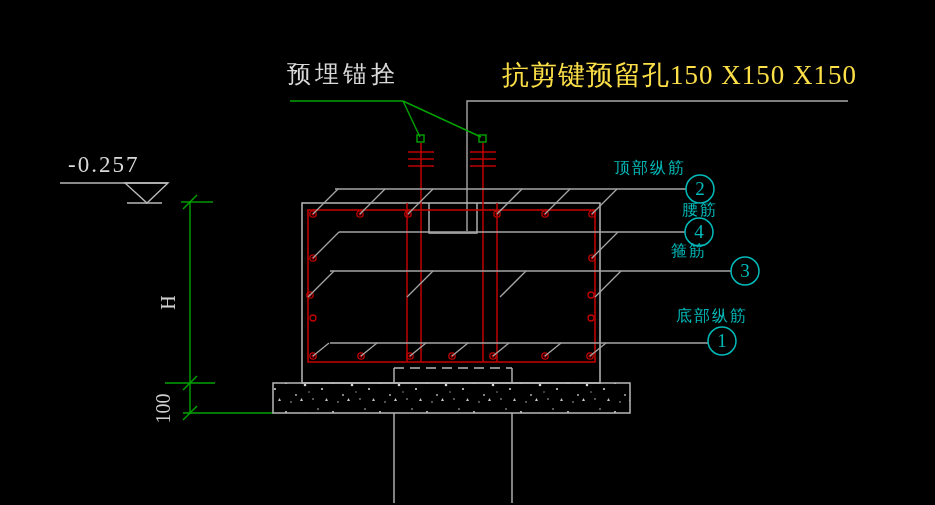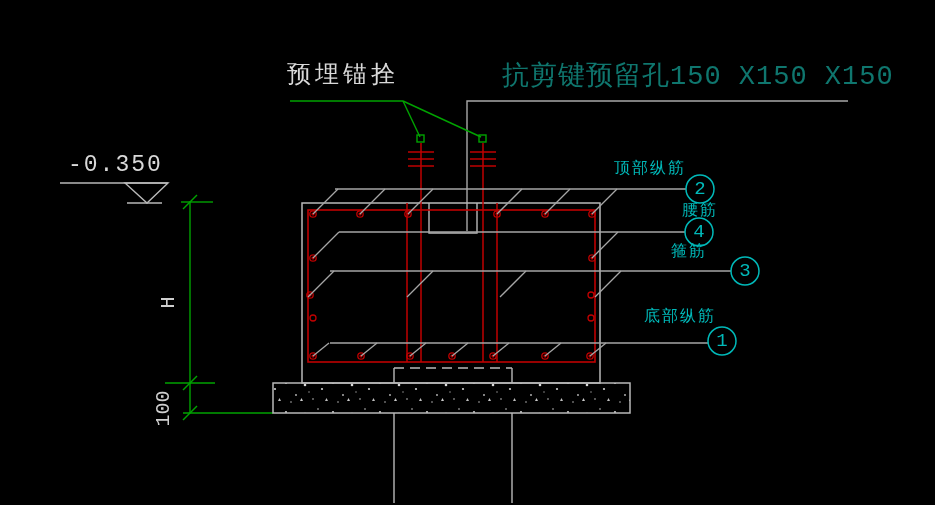--- a/index.html
+++ b/index.html
@@ -1,35 +1,35 @@
 <!DOCTYPE html>
 <html><head>
 <meta charset="utf-8">
 <style>
   html,body{margin:0;padding:0;background:#000;}
   #canvas{
     position:relative;width:935px;height:505px;background:#000;overflow:hidden;
-    font-family:Liberation Mono, monospace;
+    font-family:Liberation Serif, serif;
   }
   #linework{position:absolute;left:0;top:0;width:935px;height:505px;}
   .lbl{position:absolute;white-space:nowrap;}
   .lbl-white{color:#d9d9d9;}
   .lbl-cyan{color:#00b9b9;}
-  .lbl-magenta{color:#0f766e;}
+  .lbl-magenta{color:#fde047;}
   .anchor-label{left:287px;top:58px;font-size:24px;letter-spacing:4px;}
   .shearkey-label{left:502px;top:57px;font-size:27px;letter-spacing:1px;}
   .elev-label{left:68px;top:152px;font-size:23px;letter-spacing:2px;}
   .dim{transform:rotate(-90deg);transform-origin:center center;font-size:20px;color:#cfcfcf;}
   .dim-h{left:148px;top:291px;width:40px;text-align:center;}
   .dim-100{left:133px;top:397px;width:60px;text-align:center;}
   .callout-label{font-size:16px;letter-spacing:2px;}
   .cl-top{left:614px;top:158px;}
   .cl-waist{left:682px;top:200px;}
   .cl-stirrup{left:671px;top:241px;}
-  .cl-bottom{left:644px;top:306px;}
+  .cl-bottom{left:676px;top:306px;}
   .bubble-num{width:30px;height:30px;text-align:center;line-height:30px;font-size:19px;}
   .bn-2{left:685px;top:174px;}
   .bn-4{left:684px;top:217px;}
   .bn-3{left:730px;top:256px;}
   .bn-1{left:707px;top:326px;}
 </style>
 </head>
 <body>
 
 <div id="canvas">
@@ -201,21 +201,21 @@
       <circle cx="699" cy="232" r="14"></circle>
       <circle cx="745" cy="271" r="14"></circle>
       <circle cx="722" cy="341" r="14"></circle>
     </g>
   </svg>
 
   <div class="lbl lbl-white anchor-label">预埋锚拴</div>
 
   <div class="lbl lbl-magenta shearkey-label">抗剪键预留孔150 X150 X150</div>
 
-  <div class="lbl lbl-white elev-label">-0.350</div>
+  <div class="lbl lbl-white elev-label">-0.257</div>
 
   <div class="lbl dim dim-h">H</div>
 
   <div class="lbl dim dim-100">100</div>
 
   <div class="lbl lbl-cyan callout-label cl-top">顶部纵筋</div>
   <div class="lbl lbl-cyan callout-label cl-waist">腰筋</div>
   <div class="lbl lbl-cyan callout-label cl-stirrup">箍筋</div>
   <div class="lbl lbl-cyan callout-label cl-bottom">底部纵筋</div>
 

